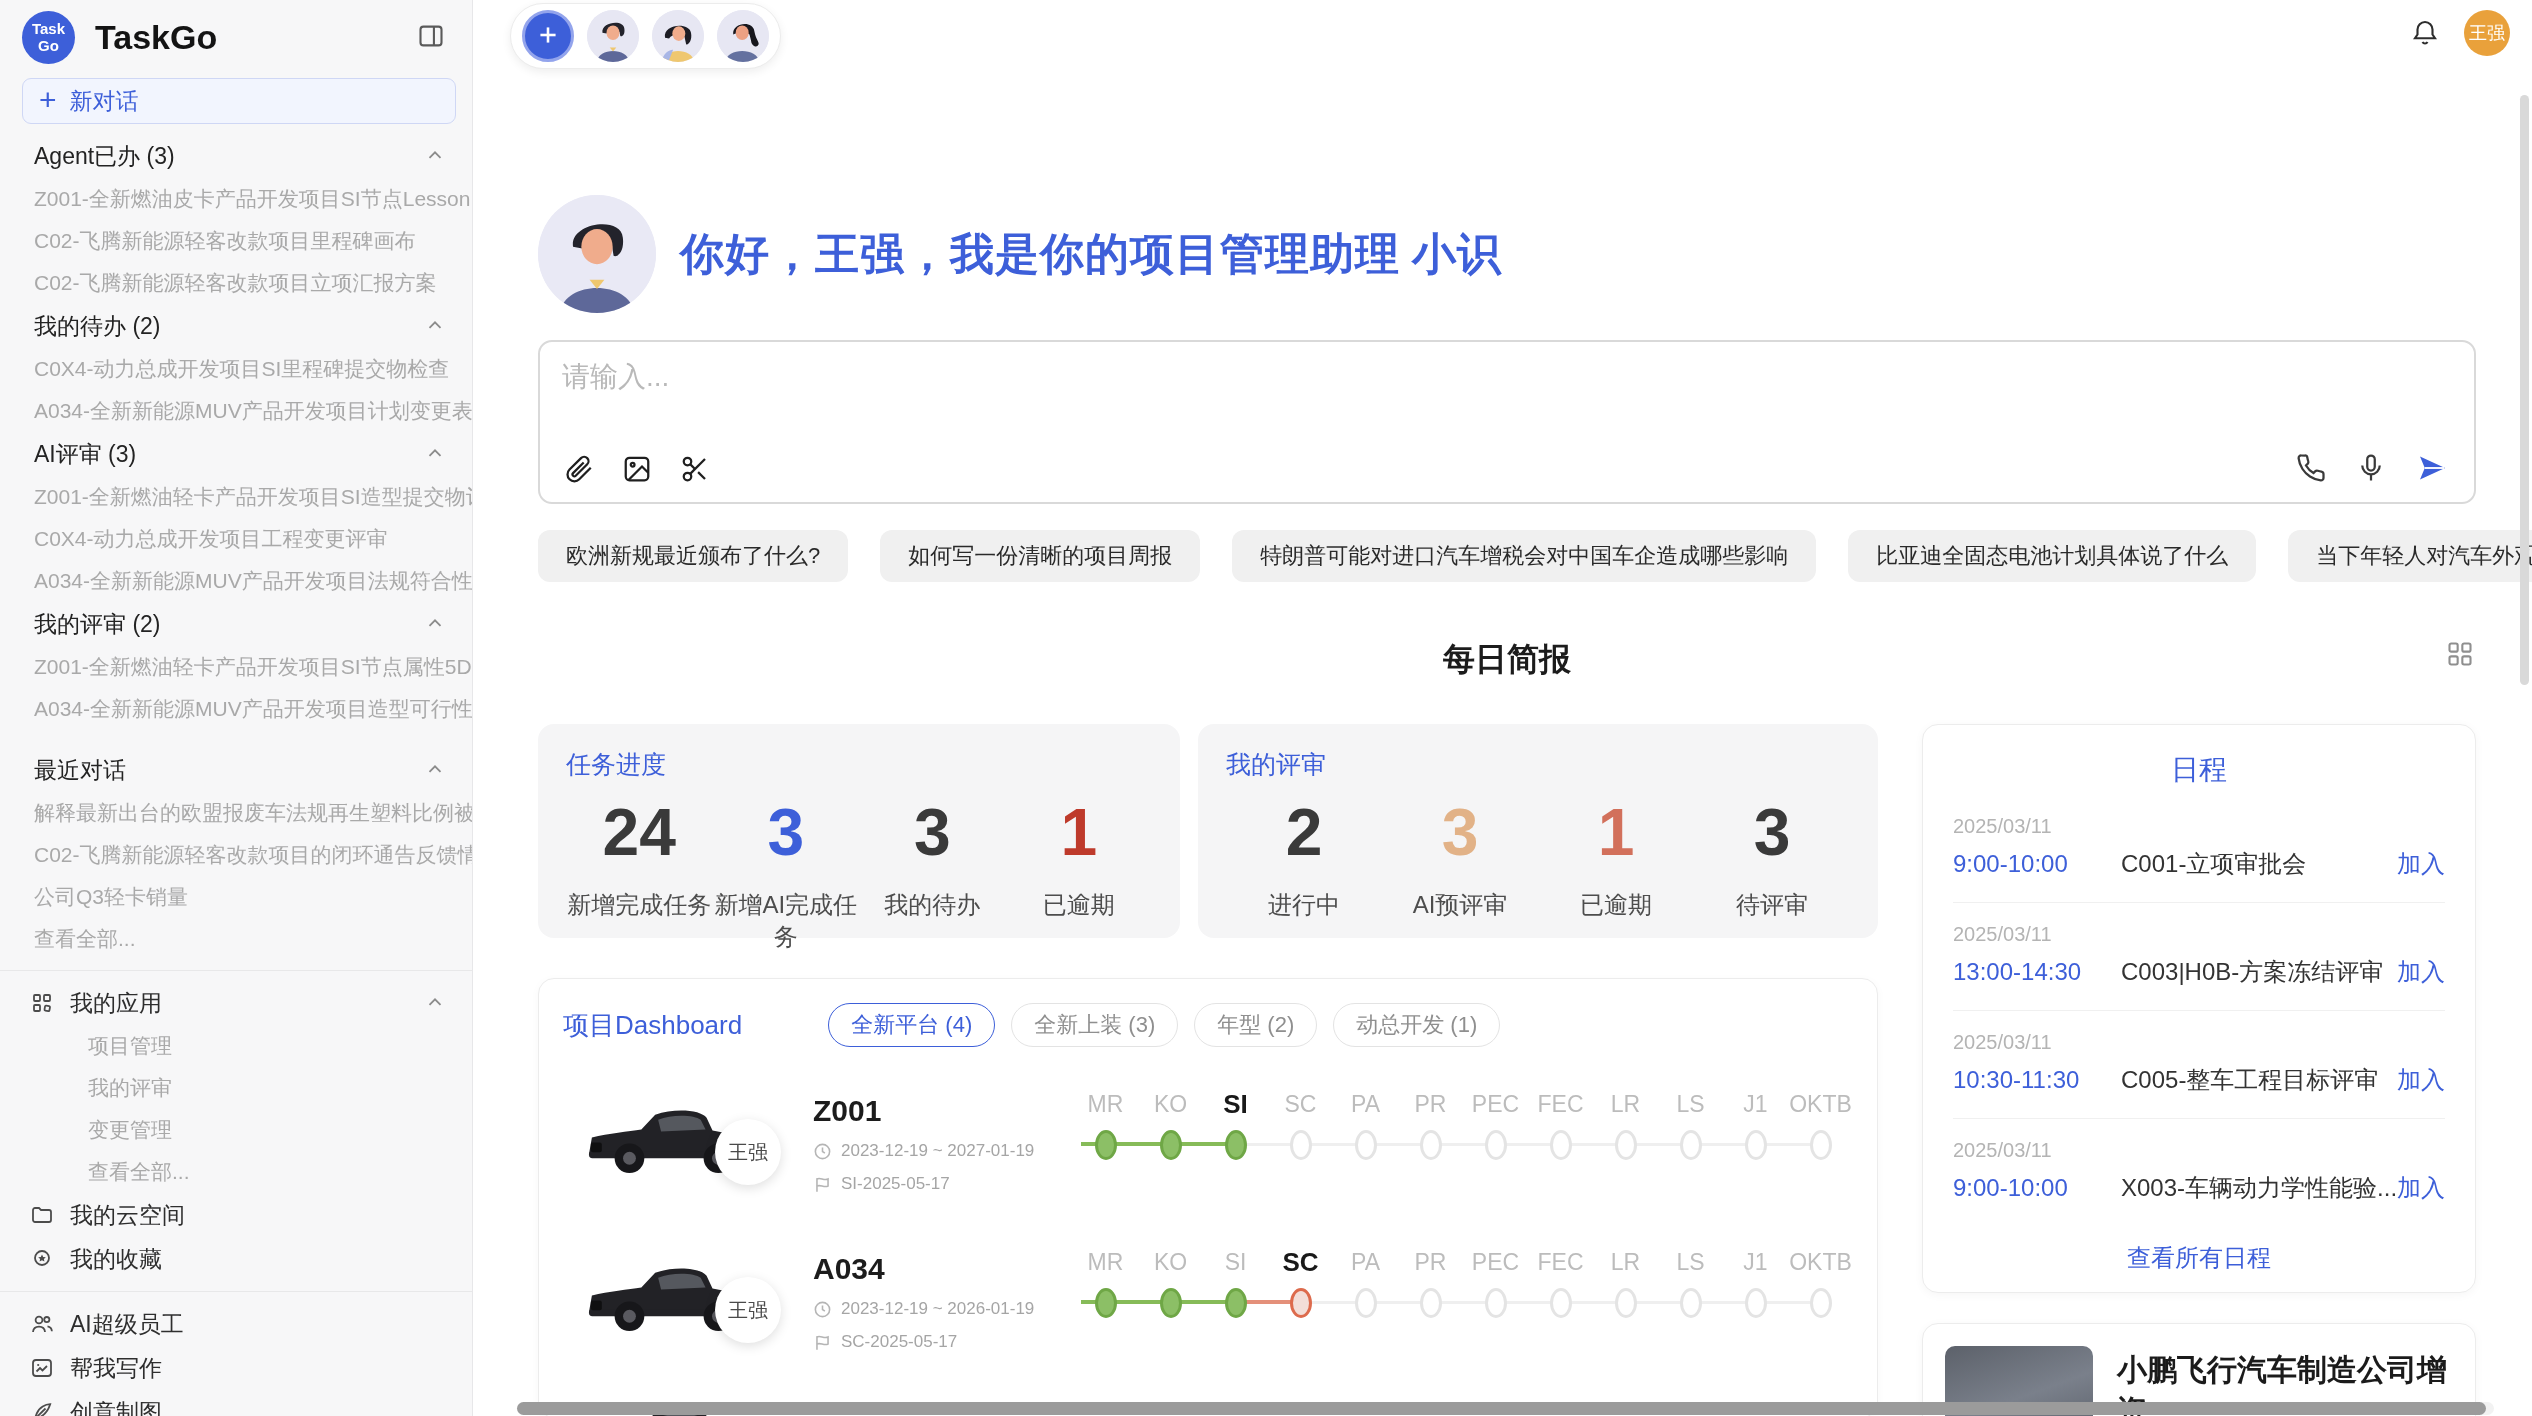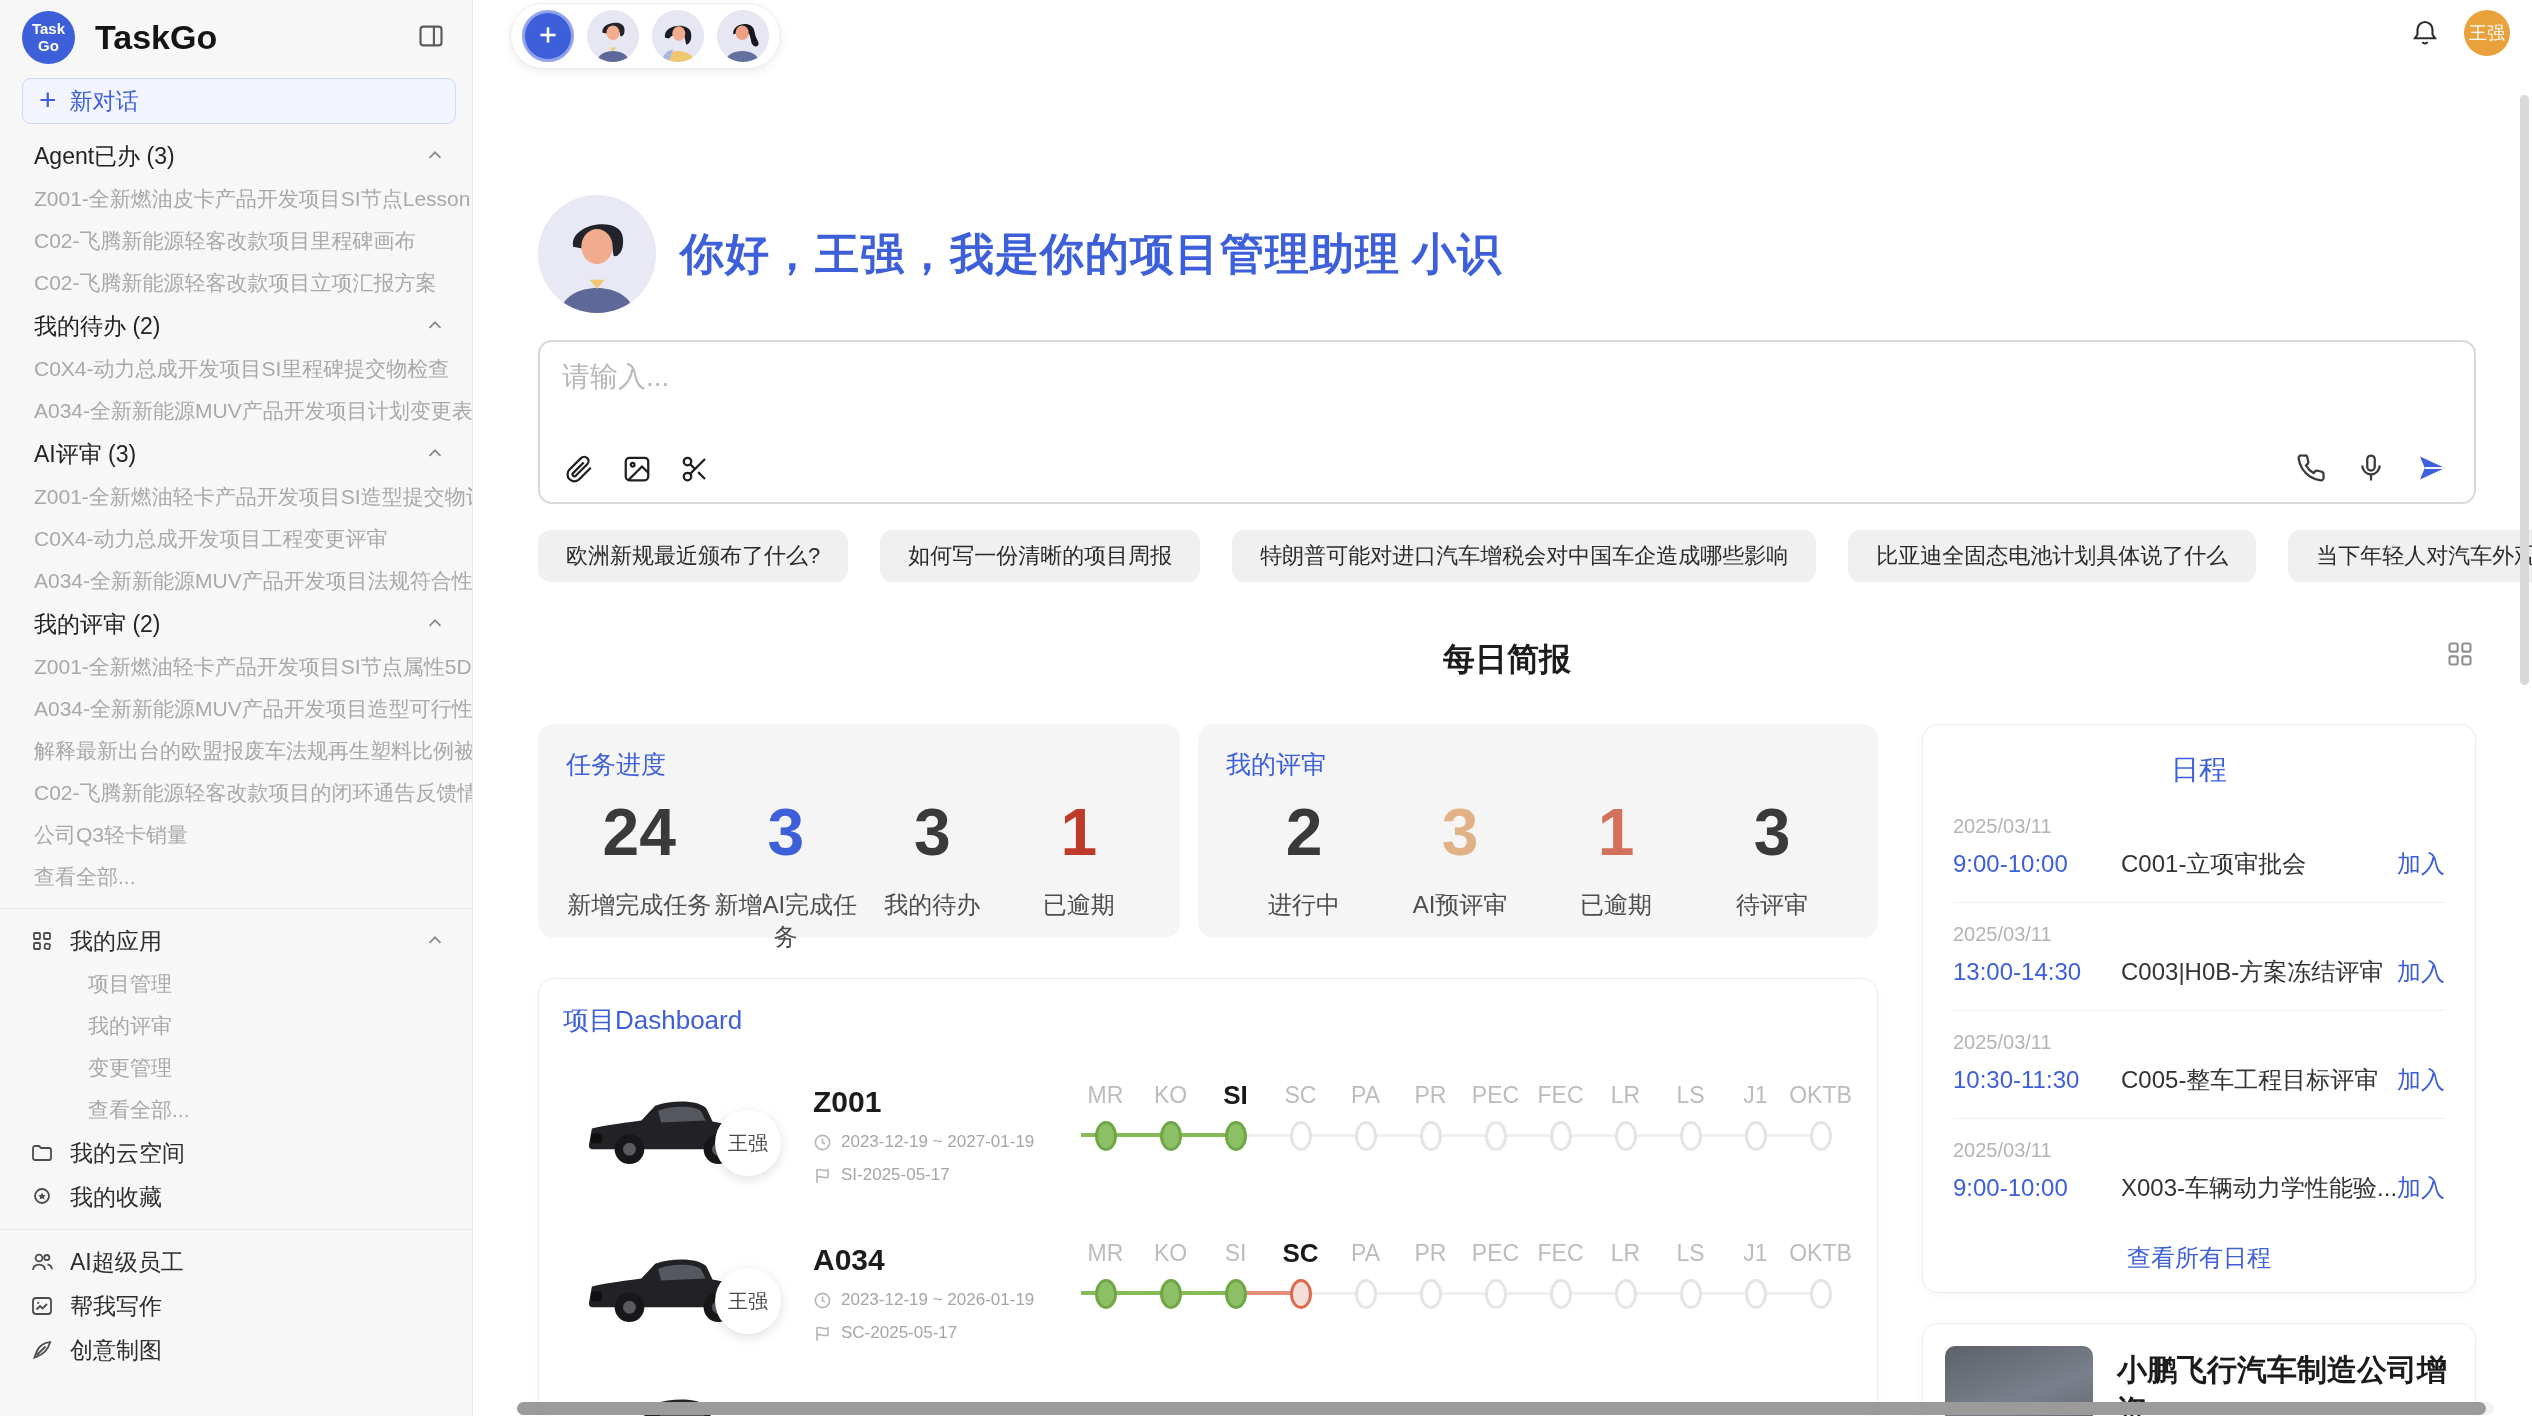--- a/index.html
+++ b/index.html
@@ -190,20 +190,28 @@
         <div class="sb-gh">
           <div class="sb-gh-label">我的评审 (2)</div>
           <span class="chev">
             <svg width="22" height="22" viewBox="0 0 24 24" fill="none" stroke="currentColor" stroke-width="2">
               <polyline points="6 14 12 8 18 14"></polyline>
             </svg>
           </span>
         </div>
         <div class="sb-item">Z001-全新燃油轻卡产品开发项目SI节点属性5D文件评审</div>
         <div class="sb-item">A034-全新新能源MUV产品开发项目造型可行性评审</div>
+        <div class="sb-gh gap">
+          <div class="sb-gh-label">最近对话</div>
+          <span class="chev">
+            <svg width="22" height="22" viewBox="0 0 24 24" fill="none" stroke="currentColor" stroke-width="2">
+              <polyline points="6 14 12 8 18 14"></polyline>
+            </svg>
+          </span>
+        </div>
         <div class="sb-item">解释最新出台的欧盟报废车法规再生塑料比例被调至15%...</div>
         <div class="sb-item">C02-飞腾新能源轻客改款项目的闭环通告反馈情况</div>
         <div class="sb-item">公司Q3轻卡销量</div>
         <div class="sb-item">查看全部...</div>
       </div>
 
     <div class="sb-divider"></div>
 
     <div class="sb-row">
       <span class="ic">
@@ -459,20 +467,26 @@
                     <div class="stat-value c-dark">3</div>
                     <div class="stat-label">待评审</div>
                   </div>
                 </div>
             </div>
           </div>
 
           <div class="dash-card">
             <div class="dash-header">
               <div class="dash-title">项目Dashboard</div>
+              <div class="dash-filters" id="dash-filters">
+                  <button class="filter active">全新平台 (4)</button>
+                  <button class="filter">全新上装 (3)</button>
+                  <button class="filter">年型 (2)</button>
+                  <button class="filter">动总开发 (1)</button>
+                </div>
             </div>
 
             <div class="project-row">
               <div class="proj-media">
                 <span class="truck">
                   <svg viewBox="0 0 180 100">
                       <path d="M6 60 L9 43 C26 39 46 37 59 35 L73 20 C93 13 119 15 125 23 L131 36 C149 39 163 43 168 47 L173 60 Z" fill="#222226"></path>
                       <path d="M76 25 C90 19 113 20 119 25 L124 35 L79 37 Z" fill="#55585e"></path>
                       <rect x="6" y="57" width="167" height="7" rx="3.5" fill="#222226"></rect>
                       <rect x="8" y="48" width="11" height="10" rx="2" fill="#0f0f10"></rect>

